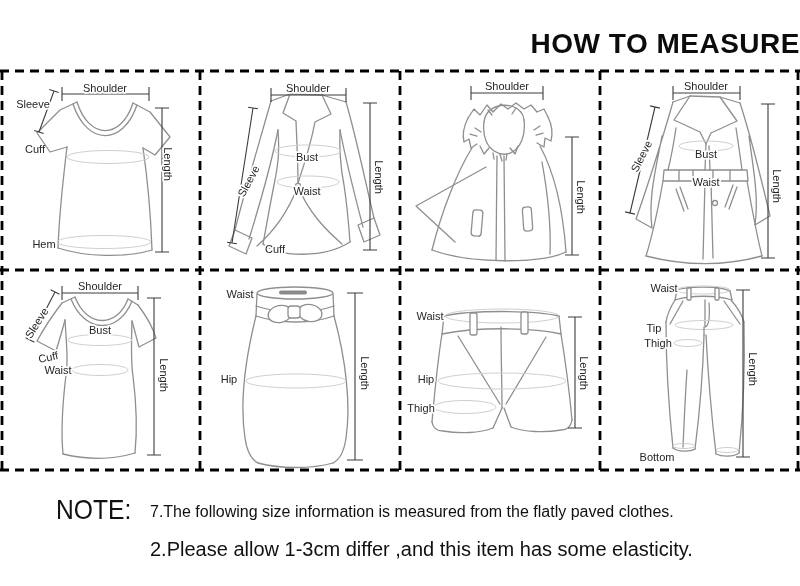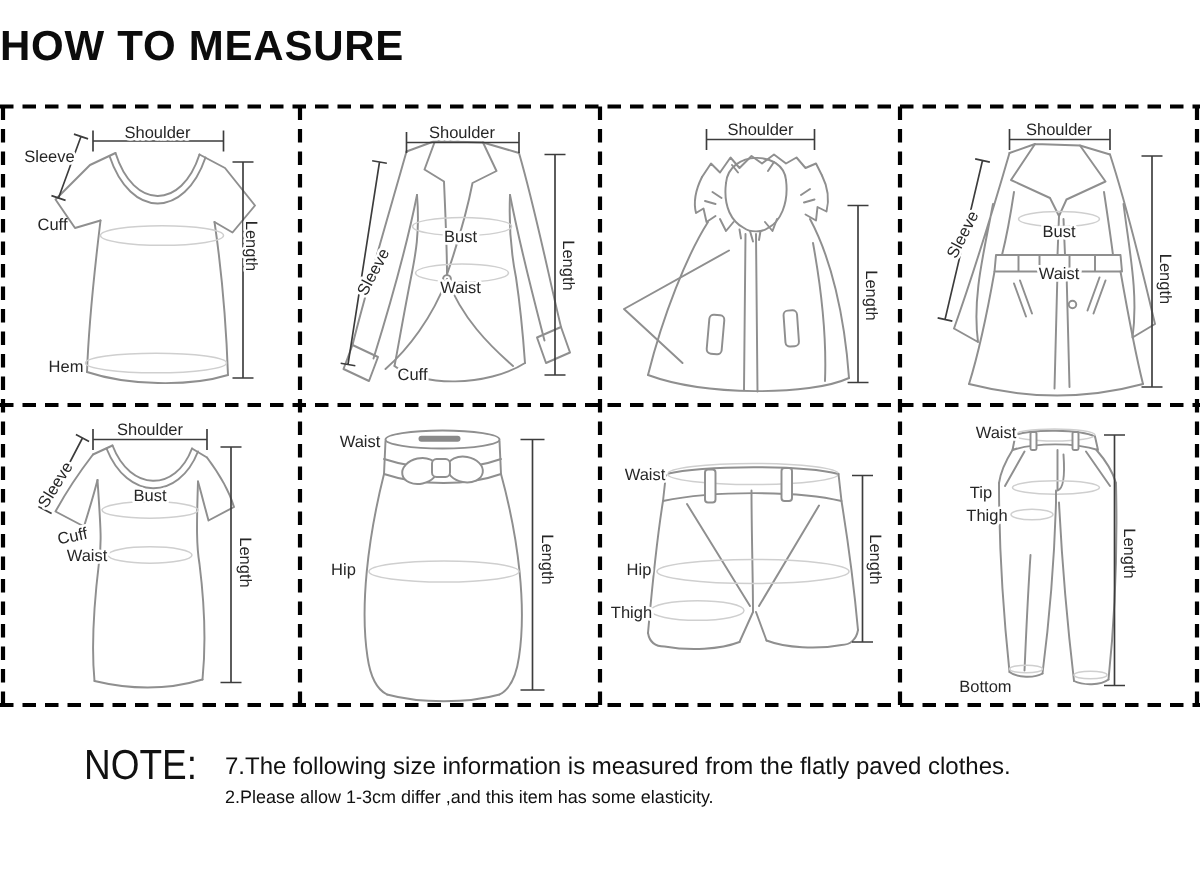--- a/index.html
+++ b/index.html
@@ -1,35 +1,35 @@
 <!DOCTYPE html>
 <html><head>
 <meta charset="utf-8">
 <style>
   html,body { margin:0; padding:0; }
   body { width:800px; height:586px; position:relative; background:#fff;
          font-family:"Liberation Sans", sans-serif; overflow:hidden; }
-  .title { position:absolute; top:15px; left:0; width:800px; text-align:left;
+  .title { position:absolute; top:28px; left:0; width:800px; text-align:right;
            font-size:28px; font-weight:bold; letter-spacing:.5px; color:#0c0c0c; }
   .grid-svg { position:absolute; left:0; top:0; pointer-events:none; }
   .cell { position:absolute; width:200px; height:200px; }
   .c00{left:0;top:70px} .c01{left:200px;top:70px} .c02{left:400px;top:70px} .c03{left:600px;top:70px}
   .c10{left:0;top:270px} .c11{left:200px;top:270px} .c12{left:400px;top:270px} .c13{left:600px;top:270px}
   svg text { font-family:"Liberation Sans", sans-serif; font-size:11px; fill:#262626; }
   .lblbg { paint-order:stroke; stroke:#fff; stroke-width:3.5px; stroke-linejoin:round; }
   .g  { stroke:#8f8f8f; fill:none; stroke-width:1.3; stroke-linecap:round; stroke-linejoin:round; }
   .gf { fill:#8a8a8a; stroke:none; }
   .gw { stroke:#8f8f8f; fill:#fff; stroke-width:1.3; }
   .gl { stroke:#cfcfcf; fill:none; stroke-width:1; }
   .a  { stroke:#3c3c3c; fill:none; stroke-width:1.1; }
   .gridline { stroke:#000; stroke-width:2.8; stroke-dasharray:9 6; fill:none; }
   .note-label { position:absolute; left:56px; top:494px; font-size:28px; color:#111;
                 transform:scaleX(.88); transform-origin:left top; white-space:nowrap; }
   .note-line1 { position:absolute; left:150px; top:503px; font-size:16px; color:#111; white-space:nowrap; }
-  .note-line2 { position:absolute; left:150px; top:524px; font-size:12px; color:#111; white-space:nowrap; }
+  .note-line2 { position:absolute; left:150px; top:538px; font-size:20px; color:#111; white-space:nowrap; }
 </style>
 </head>
 <body>
 
 <div class="title">HOW TO MEASURE</div>
 
 <svg class="grid-svg" width="800" height="586">
   <path class="gridline" d="M0,71 H800 M0,270 H800 M0,470 H800"></path>
   <path class="gridline" d="M2,71 V470 M200,71 V470 M400,71 V470 M600,71 V470 M798,71 V470"></path>
 </svg>

